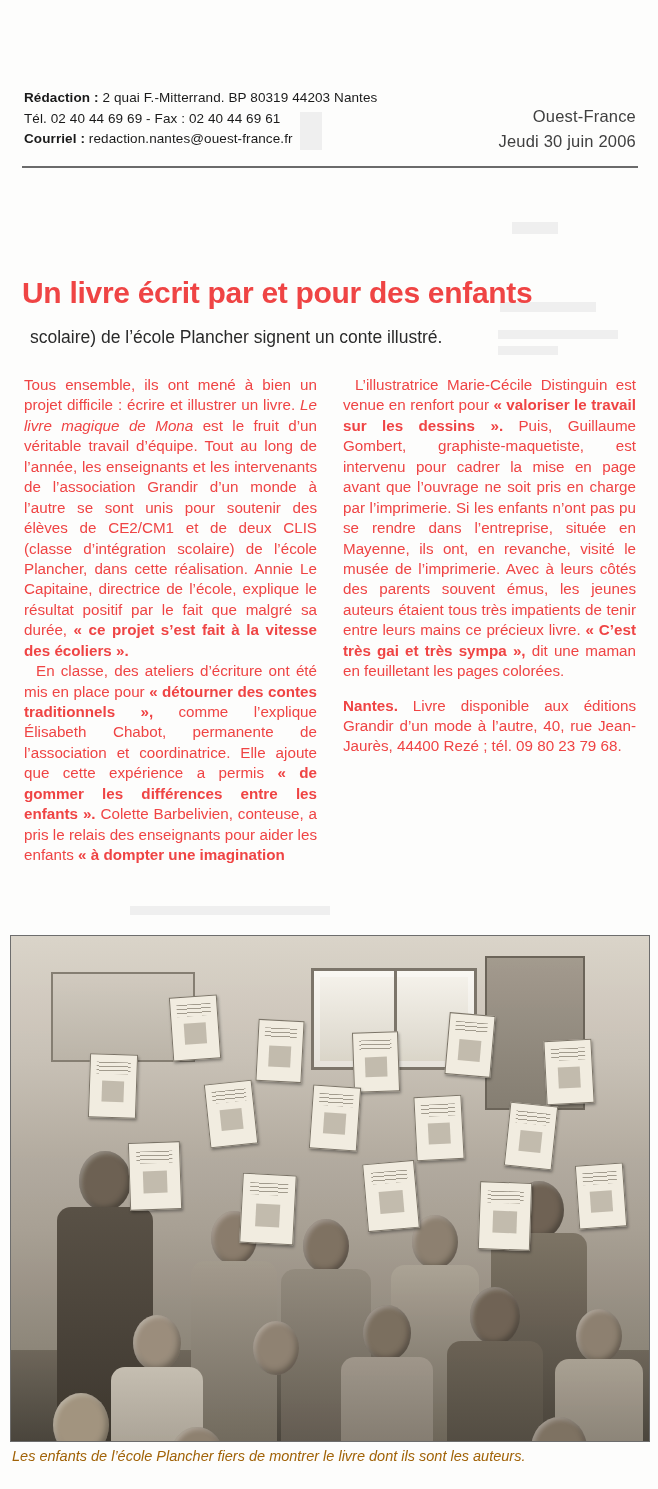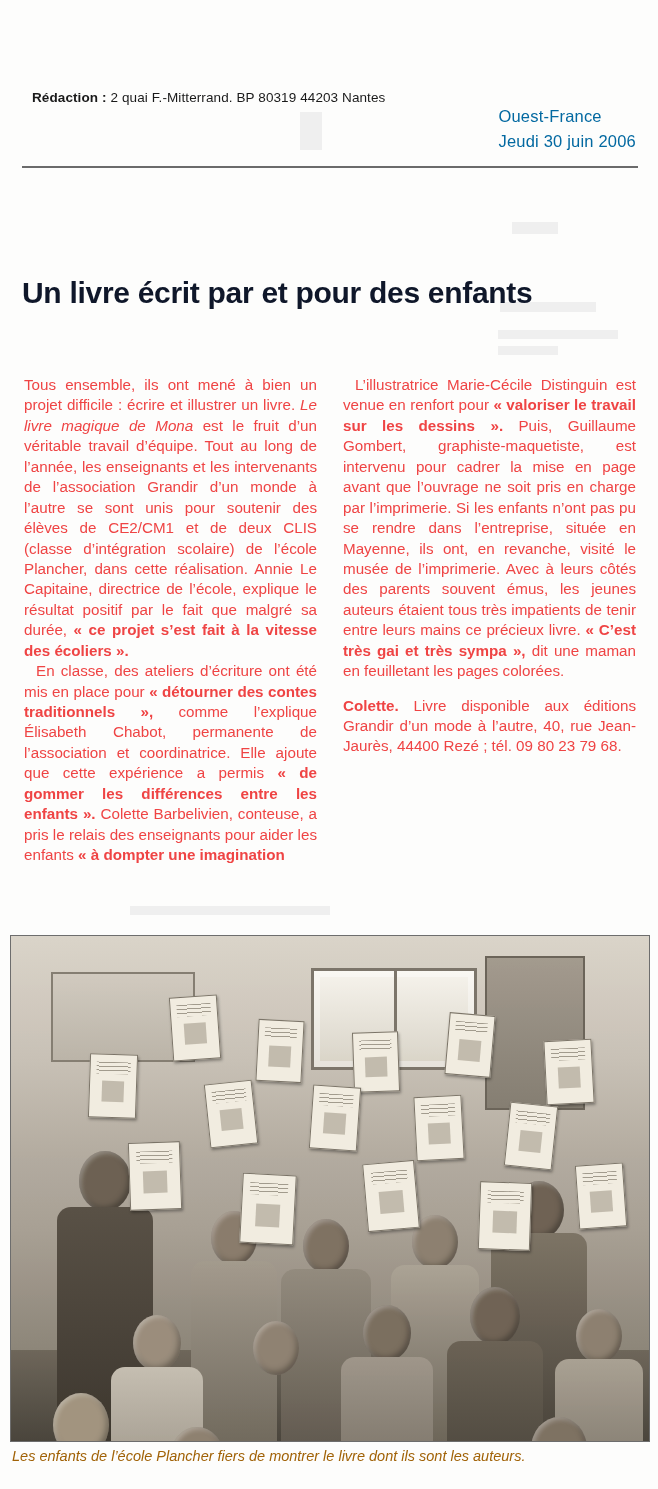--- a/index.html
+++ b/index.html
@@ -32,27 +32,27 @@
     width: 612px;
     display: flex;
     justify-content: space-between;
     align-items: flex-start;
   }
   .masthead-left {
     font-size: 13.5px;
     line-height: 1.52;
     color: #1a1a1a;
     letter-spacing: 0.1px;
-    margin-left: 8px;
   }
   .masthead-left .lbl { font-weight: bold; }
   .masthead-right {
+    text-align: right;
     font-size: 16.5px;
     line-height: 1.5;
-    color: #0369a1;
+    color: #404040;
     padding-top: 16px;
     letter-spacing: 0.2px;
   }
 
   .rule {
     position: absolute;
     left: 22px;
     top: 166px;
     width: 616px;
     height: 2px;
@@ -61,21 +61,21 @@
 
   
   .headline {
     position: absolute;
     left: 22px;
     top: 256px;
     width: 616px;
     font-size: 30px;
     font-weight: bold;
     letter-spacing: -0.3px;
-    color: #0f172a;
+    color: #ef4444;
   }
   .standfirst {
     position: absolute;
     left: 30px;
     top: 300px;
     width: 600px;
     font-size: 17.5px;
     line-height: 1.42;
     color: #2a2a2a;
   }
@@ -221,44 +221,49 @@
   <div class="ghost-block" style="left:500px; top:302px; width:96px; height:10px;"></div>
   <div class="ghost-block" style="left:498px; top:330px; width:120px; height:9px;"></div>
   <div class="ghost-block" style="left:498px; top:346px; width:60px; height:9px;"></div>
   <div class="ghost-block" style="left:130px; top:906px; width:200px; height:9px;"></div>
 
   <div class="masthead">
     <div class="masthead-left">
       <div>
         <span class="lbl">Rédaction :</span><span> 2 quai F.-Mitterrand. BP 80319 44203 Nantes</span>
       </div>
+      <div>Tél. 02 40 44 69 69 - Fax : 02 40 44 69 61</div>
+      <div>
+        <span class="lbl">Courriel :</span><span> redaction.nantes@ouest-france.fr</span>
+      </div>
     </div>
     <div class="masthead-right">
       <div>Ouest-France</div>
       <div>Jeudi 30 juin 2006</div>
     </div>
   </div>
 
   <div class="rule"></div>
 
   <h1 class="headline">Un livre écrit par et pour des enfants</h1>
   <div class="standfirst">
     <br>
+    <span>scolaire) de l’école Plancher signent un conte illustré.</span>
   </div>
 
   <div class="columns">
 
     <div class="col">
       <p><span>Tous ensemble, ils ont mené à bien un projet difficile : écrire et illustrer un livre. </span><span class="i">Le livre magique de Mona</span><span> est le fruit d’un véritable travail d’équipe. Tout au long de l’année, les enseignants et les intervenants de l’association Grandir d’un monde à l’autre se sont unis pour soutenir des élèves de CE2/CM1 et de deux CLIS (classe d’intégration scolaire) de l’école Plancher, dans cette réalisation. Annie Le Capitaine, directrice de l’école, explique le résultat positif par le fait que malgré sa durée, </span><span class="b">« ce projet s’est fait à la vitesse des écoliers ».</span></p>
       <p class="indent"><span>En classe, des ateliers d’écriture ont été mis en place pour </span><span class="b">« détourner des contes traditionnels »,</span><span> comme l’explique Élisabeth Chabot, permanente de l’association et coordinatrice. Elle ajoute que cette expérience a permis </span><span class="b">« de gommer les différences entre les enfants ».</span><span> Colette Barbelivien, conteuse, a pris le relais des enseignants pour aider les enfants </span><span class="b">« à dompter une imagination</span></p>
     </div>
 
     <div class="col">
       <p class="indent"><span>L’illustratrice Marie-Cécile Distinguin est venue en renfort pour </span><span class="b">« valoriser le travail sur les dessins ».</span><span> Puis, Guillaume Gombert, graphiste-maquetiste, est intervenu pour cadrer la mise en page avant que l’ouvrage ne soit pris en charge par l’imprimerie. Si les enfants n’ont pas pu se rendre dans l’entreprise, située en Mayenne, ils ont, en revanche, visité le musée de l’imprimerie. Avec à leurs côtés des parents souvent émus, les jeunes auteurs étaient tous très impatients de tenir entre leurs mains ce précieux livre. </span><span class="b">« C’est très gai et très sympa »,</span><span> dit une maman en feuilletant les pages colorées.</span></p>
-      <p style="margin-top:14px;"><span class="b">Colette.</span><span> Livre disponible aux éditions Grandir d’un mode à l’autre, 40, rue Jean-Jaurès, 44400 Rezé ; tél. 09 80 23 79 68.</span></p>
+      <p style="margin-top:14px;"><span class="b">Nantes.</span><span> Livre disponible aux éditions Grandir d’un mode à l’autre, 40, rue Jean-Jaurès, 44400 Rezé ; tél. 09 80 23 79 68.</span></p>
     </div>
 
   </div>
 
   <div class="photo-wrap">
     <div class="photo">
       <div class="ph-wall"></div>
       <div class="ph-board"></div>
       <div class="ph-window"></div>
       <div class="ph-door"></div>

